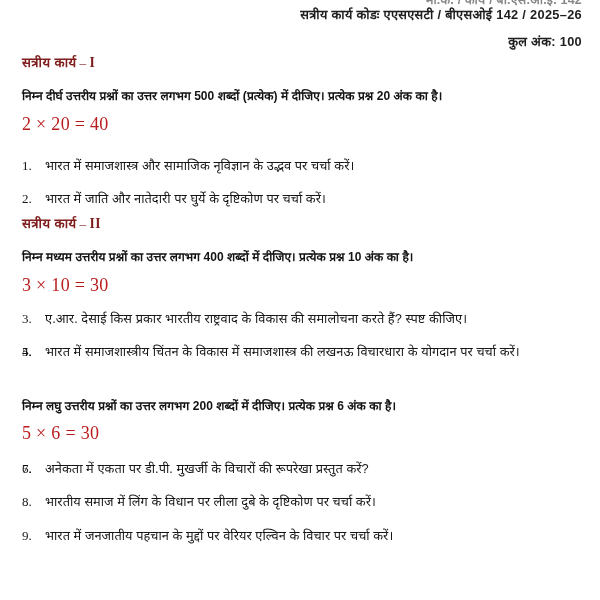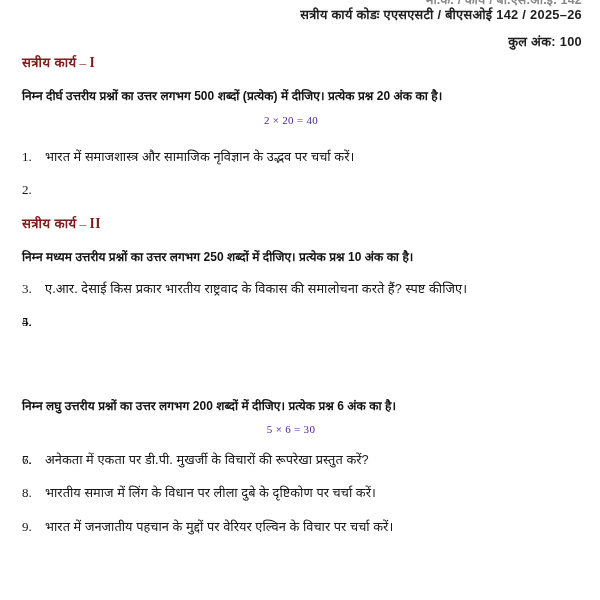--- a/index.html
+++ b/index.html
@@ -106,23 +106,23 @@
     font-weight: bold;
     color: #131313;
     line-height: 1.35;
     margin: 0 0 1px 0;
     letter-spacing: 0.05px;
     white-space: nowrap;
   }
 
   .sec-marks {
     font-family: "Liberation Serif", serif;
-    font-size: 11px;
-    text-align: center;
-    color: #4c1d95;
+    font-size: 18px;
+    text-align: left;
+    color: #b91c1c;
     margin: 9px 0 0 0;
     padding-right: 18px;
     letter-spacing: 0.3px;
   }
 
   
   .qlist {
     list-style: none;
     margin: 0;
     padding: 0;
@@ -169,39 +169,42 @@
     </div>
     <p class="sec-instruction">निम्न दीर्घ उत्तरीय प्रश्नों का उत्तर लगभग 500 शब्दों (प्रत्येक) में दीजिए। प्रत्येक प्रश्न 20 अंक का है।</p>
     <div class="sec-marks">2 × 20 = 40</div>
     <ul class="qlist q-sec1">
       <li class="qitem">
         <span class="qnum">1.</span>
         <span class="qtext">भारत में समाजशास्त्र और सामाजिक नृविज्ञान के उद्भव पर चर्चा करें।</span>
       </li>
       <li class="qitem">
         <span class="qnum">2.</span>
+        <span class="qtext">भारत में जाति और नातेदारी पर घुर्ये के दृष्टिकोण पर चर्चा करें।</span>
       </li>
     </ul>
   </div>
 
   <div class="section sec-2">
     <div class="sec-title">
       <span>सत्रीय कार्य</span><span class="dash">–</span><span class="roman">II</span>
     </div>
-    <p class="sec-instruction">निम्न मध्यम उत्तरीय प्रश्नों का उत्तर लगभग 250 शब्दों में दीजिए। प्रत्येक प्रश्न 10 अंक का है।</p>
+    <p class="sec-instruction">निम्न मध्यम उत्तरीय प्रश्नों का उत्तर लगभग 400 शब्दों में दीजिए। प्रत्येक प्रश्न 10 अंक का है।</p>
+    <div class="sec-marks">3 × 10 = 30</div>
     <ul class="qlist q-sec2">
       <li class="qitem">
         <span class="qnum">3.</span>
         <span class="qtext">ए.आर. देसाई किस प्रकार भारतीय राष्ट्रवाद के विकास की समालोचना करते हैं? स्पष्ट कीजिए।</span>
       </li>
       <li class="qitem">
         <span class="qnum">4.</span>
       </li>
       <li class="qitem">
         <span class="qnum">5.</span>
+        <span class="qtext">भारत में समाजशास्त्रीय चिंतन के विकास में समाजशास्त्र की लखनऊ विचारधारा के योगदान पर चर्चा करें।</span>
       </li>
     </ul>
   </div>
 
   <div class="section sec-3">
     <p class="sec-instruction">निम्न लघु उत्तरीय प्रश्नों का उत्तर लगभग 200 शब्दों में दीजिए। प्रत्येक प्रश्न 6 अंक का है।</p>
     <div class="sec-marks">5 × 6 = 30</div>
     <ul class="qlist q-sec3">
       <li class="qitem">
         <span class="qnum">6.</span>

